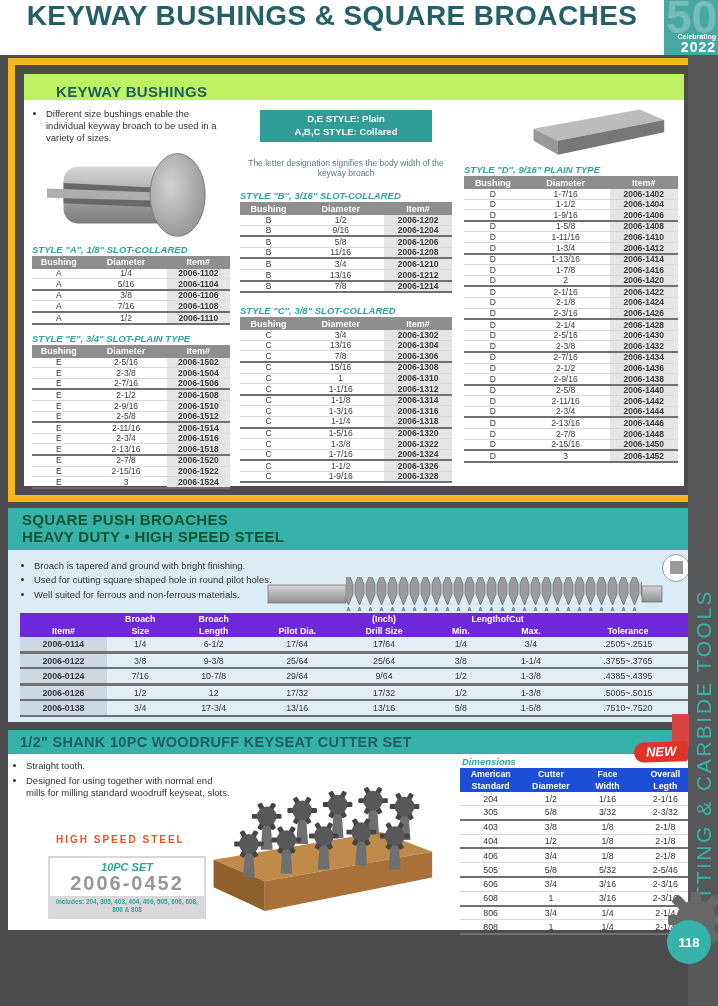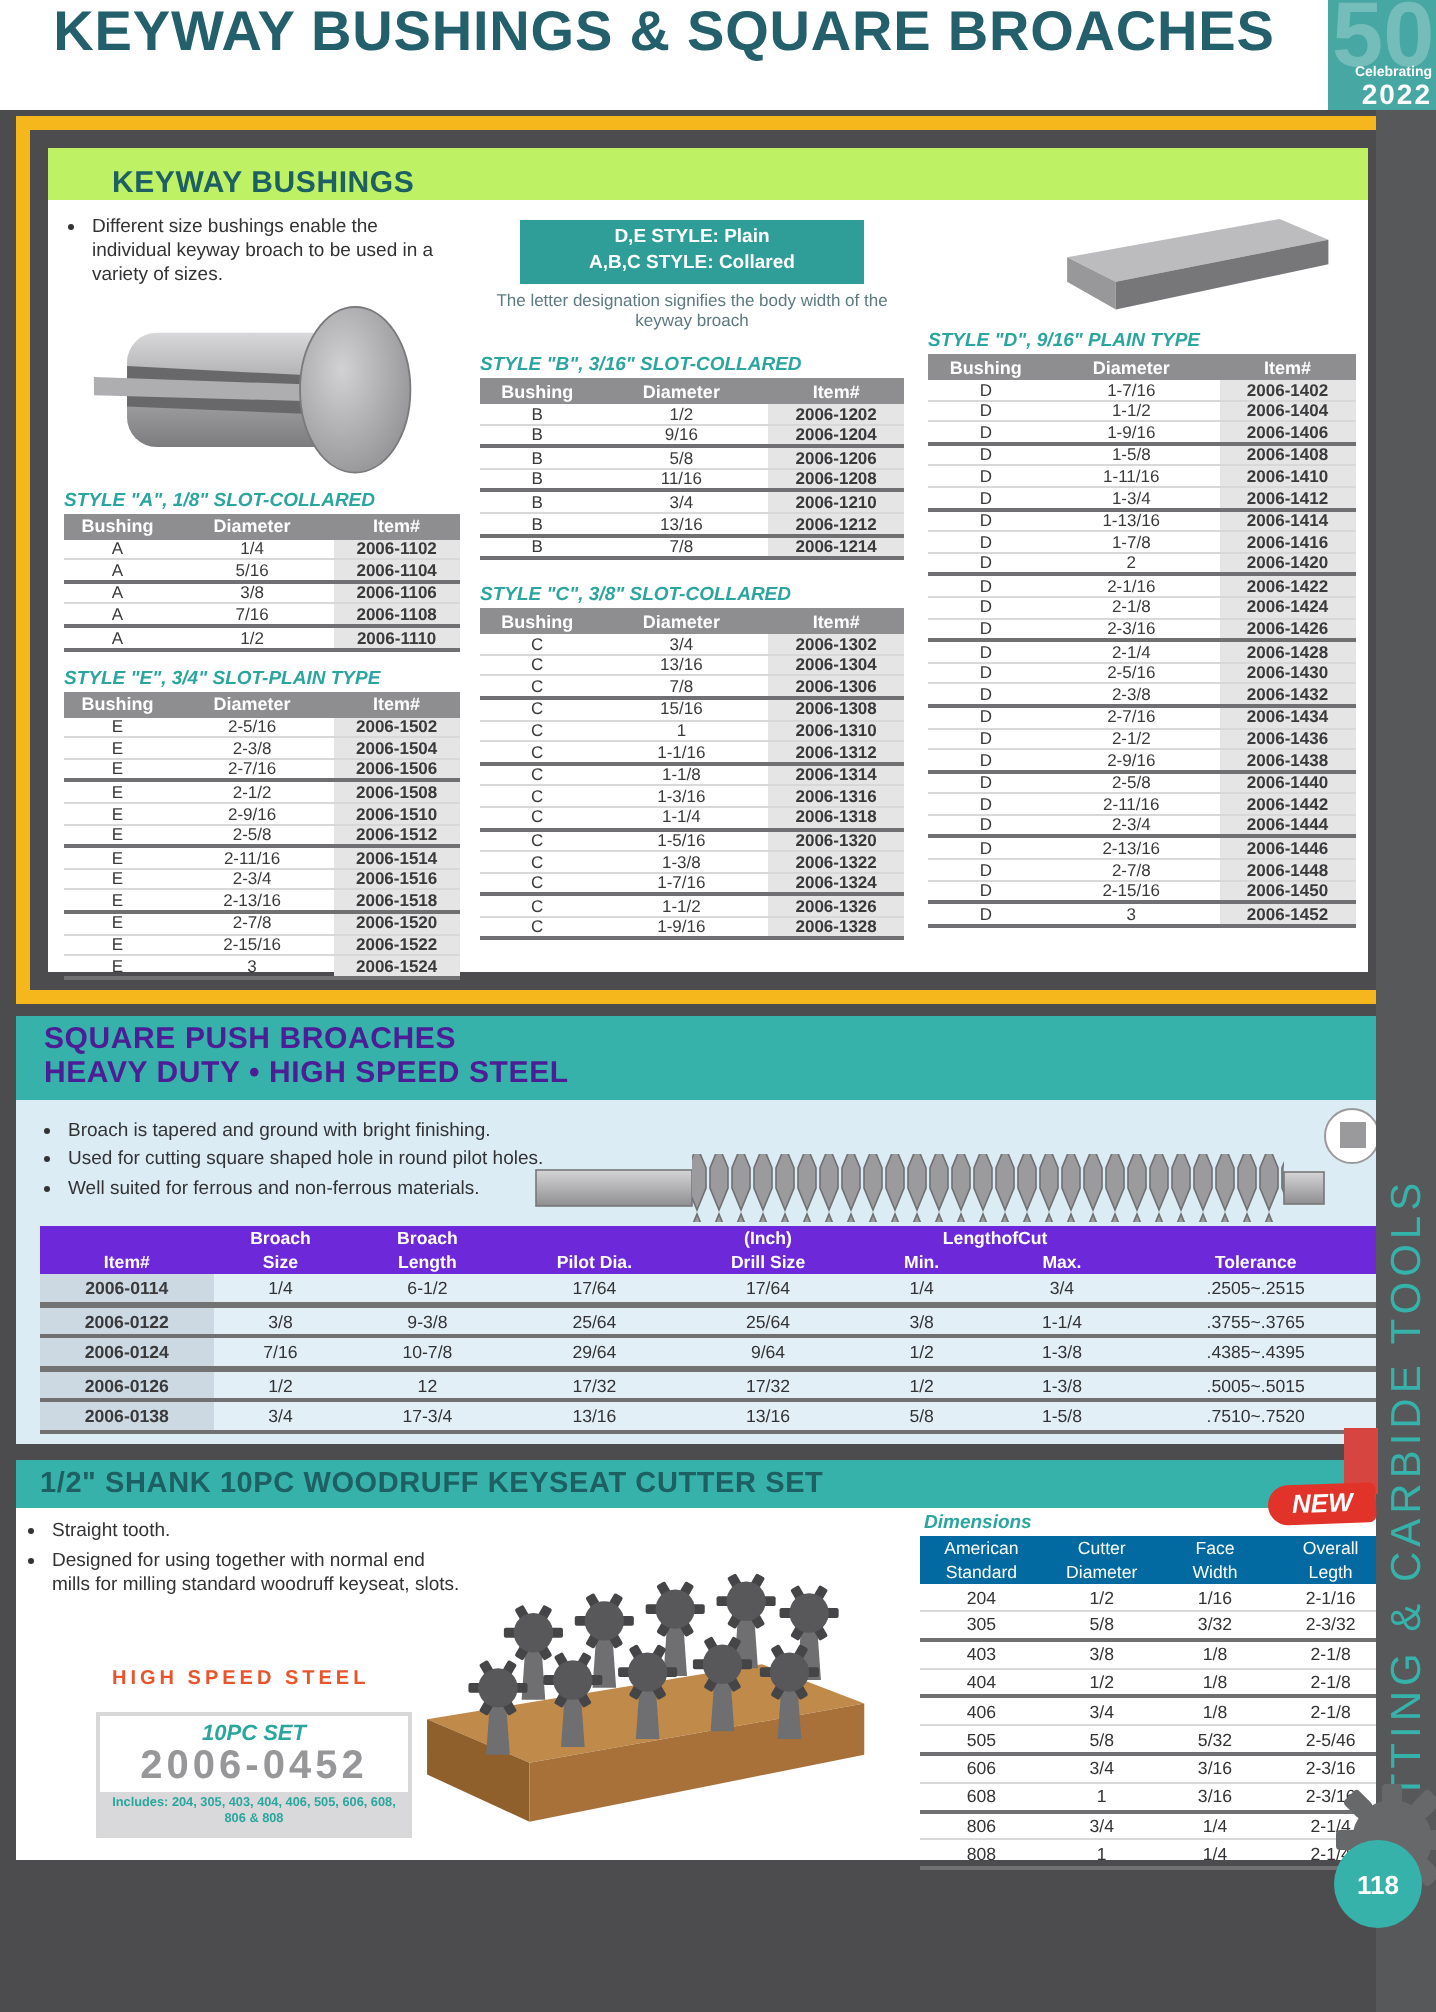--- a/index.html
+++ b/index.html
@@ -32,28 +32,28 @@
   .ttitle{color:#2ba69e;font-style:italic;font-weight:bold;font-size:9.5px;margin:0 0 1px 0;}
   table.ktable{width:100%;border-collapse:collapse;table-layout:fixed;}
   .ktable th{background:#8e8e90;color:#fff;font-size:9px;font-weight:bold;padding:1.5px 0;}
   .ktable th:nth-child(1){width:27%}.ktable th:nth-child(2){width:41%}.ktable th:nth-child(3){width:32%}
   .ktable td{text-align:center;font-size:8.5px;line-height:1;color:#3a3a3c;height:9.6px;padding:0;
     border-bottom:1px solid #d8d8d8;}
   .ktable td:last-child{background:#e5e5e5;font-weight:bold;}
   .ktable tr.group-end td,.ktable tr:last-child td{border-bottom:2px solid #707072;}
   .mt8{margin-top:8px}.mt12{margin-top:12px}
 
-  .callout{width:168px;margin:4px auto 3px;background:#2f9d98;color:#fff;text-align:center;
+  .callout{width:168px;margin:4px auto 16px;background:#2f9d98;color:#fff;text-align:center;
     font-weight:bold;font-size:9.5px;padding:3px 2px;line-height:1.35;}
   .callout-note{text-align:center;font-size:8.5px;color:#5c7a80;width:196px;margin:0 auto 4px;line-height:1.2;}
 
   
   .broach-sec{position:absolute;left:8px;top:508px;width:692px;}
   .sec-band{background:#36b2aa;padding:3px 0 4px 14px;}
-  .sec-band .l{display:block;color:#4c1d95;font-weight:bold;font-size:15px;line-height:1.15;letter-spacing:.3px;}
+  .sec-band .l{display:block;color:#14532d;font-weight:bold;font-size:15px;line-height:1.15;letter-spacing:.3px;}
   .broach-body{background:#dcecf5;position:relative;padding:8px 12px 7px;height:157px;box-sizing:content-box;}
   .broach-art{position:absolute;left:258px;top:22px;}
   .sq-icon{position:absolute;right:10px;top:4px;width:26px;height:26px;border:1px solid #9a9a9c;
     border-radius:50%;background:#fff;display:flex;align-items:center;justify-content:center;}
   .sq-icon span{width:13px;height:13px;background:#9a9a9c;display:block;}
   table.btable{width:100%;border-collapse:collapse;table-layout:fixed;margin-top:12px;}
   .btable th{background:#6d28d9;color:#fff;font-size:8.8px;font-weight:bold;padding:1px 0;line-height:1.15;}
   .btable td{text-align:center;font-size:8.8px;color:#333335;height:13.5px;padding:0;background:#e3eff7;
     border-bottom:3px solid #737373;}
   .btable td:first-child{background:#ccd9e2;font-weight:bold;color:#3a3a3c;}
@@ -68,21 +68,21 @@
   .hss{position:absolute;left:48px;top:80px;color:#e8542b;font-weight:bold;font-size:10px;letter-spacing:2px;}
   .set-box{position:absolute;left:40px;top:102px;width:154px;border:2px solid #d8d8d8;background:#fff;text-align:center;}
   .set-label{color:#2ba69e;font-style:italic;font-weight:bold;font-size:11px;padding-top:3px;}
   .set-item{color:#97979a;font-weight:bold;font-size:20px;letter-spacing:2px;line-height:1.05;}
   .set-includes{background:#d9d9db;color:#2ba69e;font-weight:bold;font-size:6.4px;line-height:1.3;
     padding:2px 4px;margin-top:2px;}
   .wood-art{position:absolute;left:176px;top:6px;}
   .wood-right{position:absolute;right:4px;top:2px;width:236px;}
   .dim-label{color:#2ba69e;font-style:italic;font-weight:bold;font-size:9.5px;margin:0 0 1px 2px;}
   table.wtable{width:100%;border-collapse:collapse;table-layout:fixed;}
-  .wtable th{background:#0369a1;color:#fff;font-size:8.8px;font-weight:normal;padding:1px 0;line-height:1.15;}
+  .wtable th{background:#1d4ed8;color:#fff;font-size:8.8px;font-weight:bold;padding:1px 0;line-height:1.15;}
   .wtable td{text-align:center;font-size:8.8px;color:#333335;height:12.8px;padding:0;border-bottom:1px solid #d8d8d8;}
   .wtable tr.group-end td,.wtable tr:last-child td{border-bottom:2px solid #707072;}
   .new-badge{position:absolute;right:8px;top:-14px;background:#e2332b;color:#fff;font-weight:bold;
     font-style:italic;font-size:13px;padding:2px 12px 3px;border-radius:11px 4px 4px 11px;transform:rotate(-2deg);z-index:6;}
 
   
   .sidebar{position:absolute;right:0;top:55px;width:30px;height:951px;background:#57585a;}
   .side-label{position:absolute;right:2px;top:497px;height:438px;writing-mode:vertical-rl;
     transform:rotate(180deg);color:#35b3ab;font-size:21px;letter-spacing:2.5px;white-space:nowrap;z-index:3;}
   .red-tab{position:absolute;right:29px;top:714px;width:17px;height:33px;background:#d6453f;z-index:5;}

